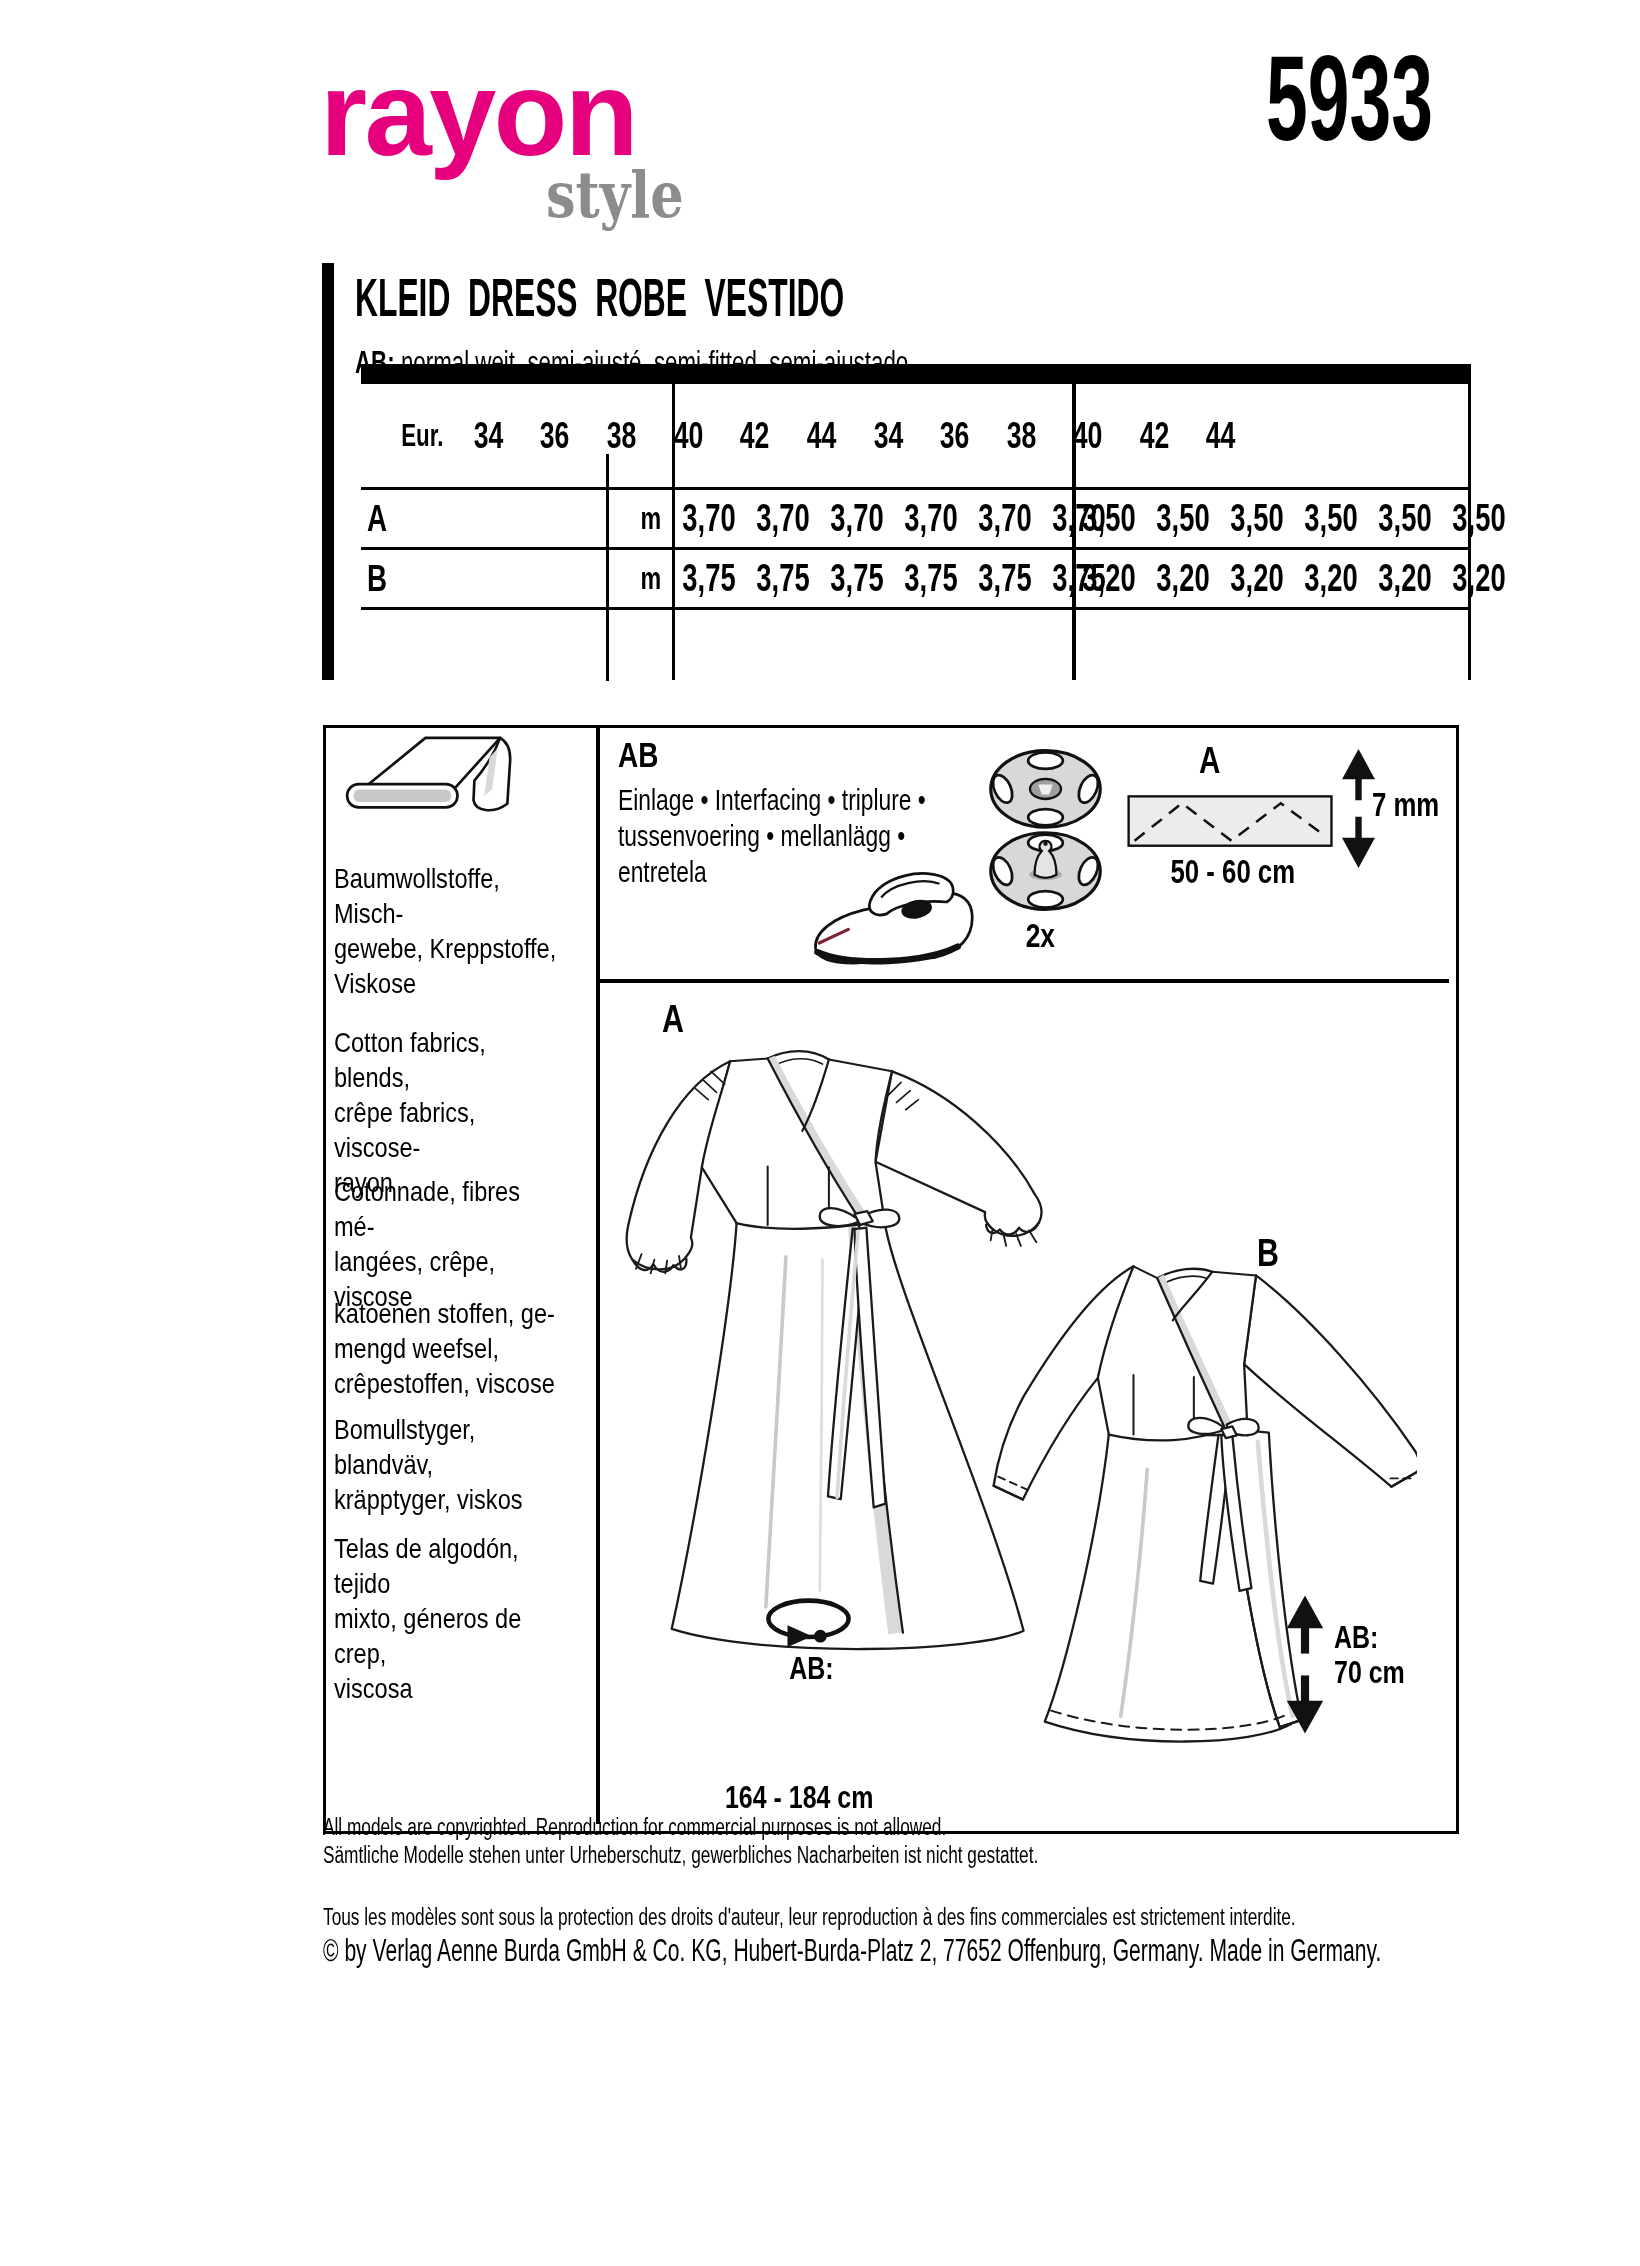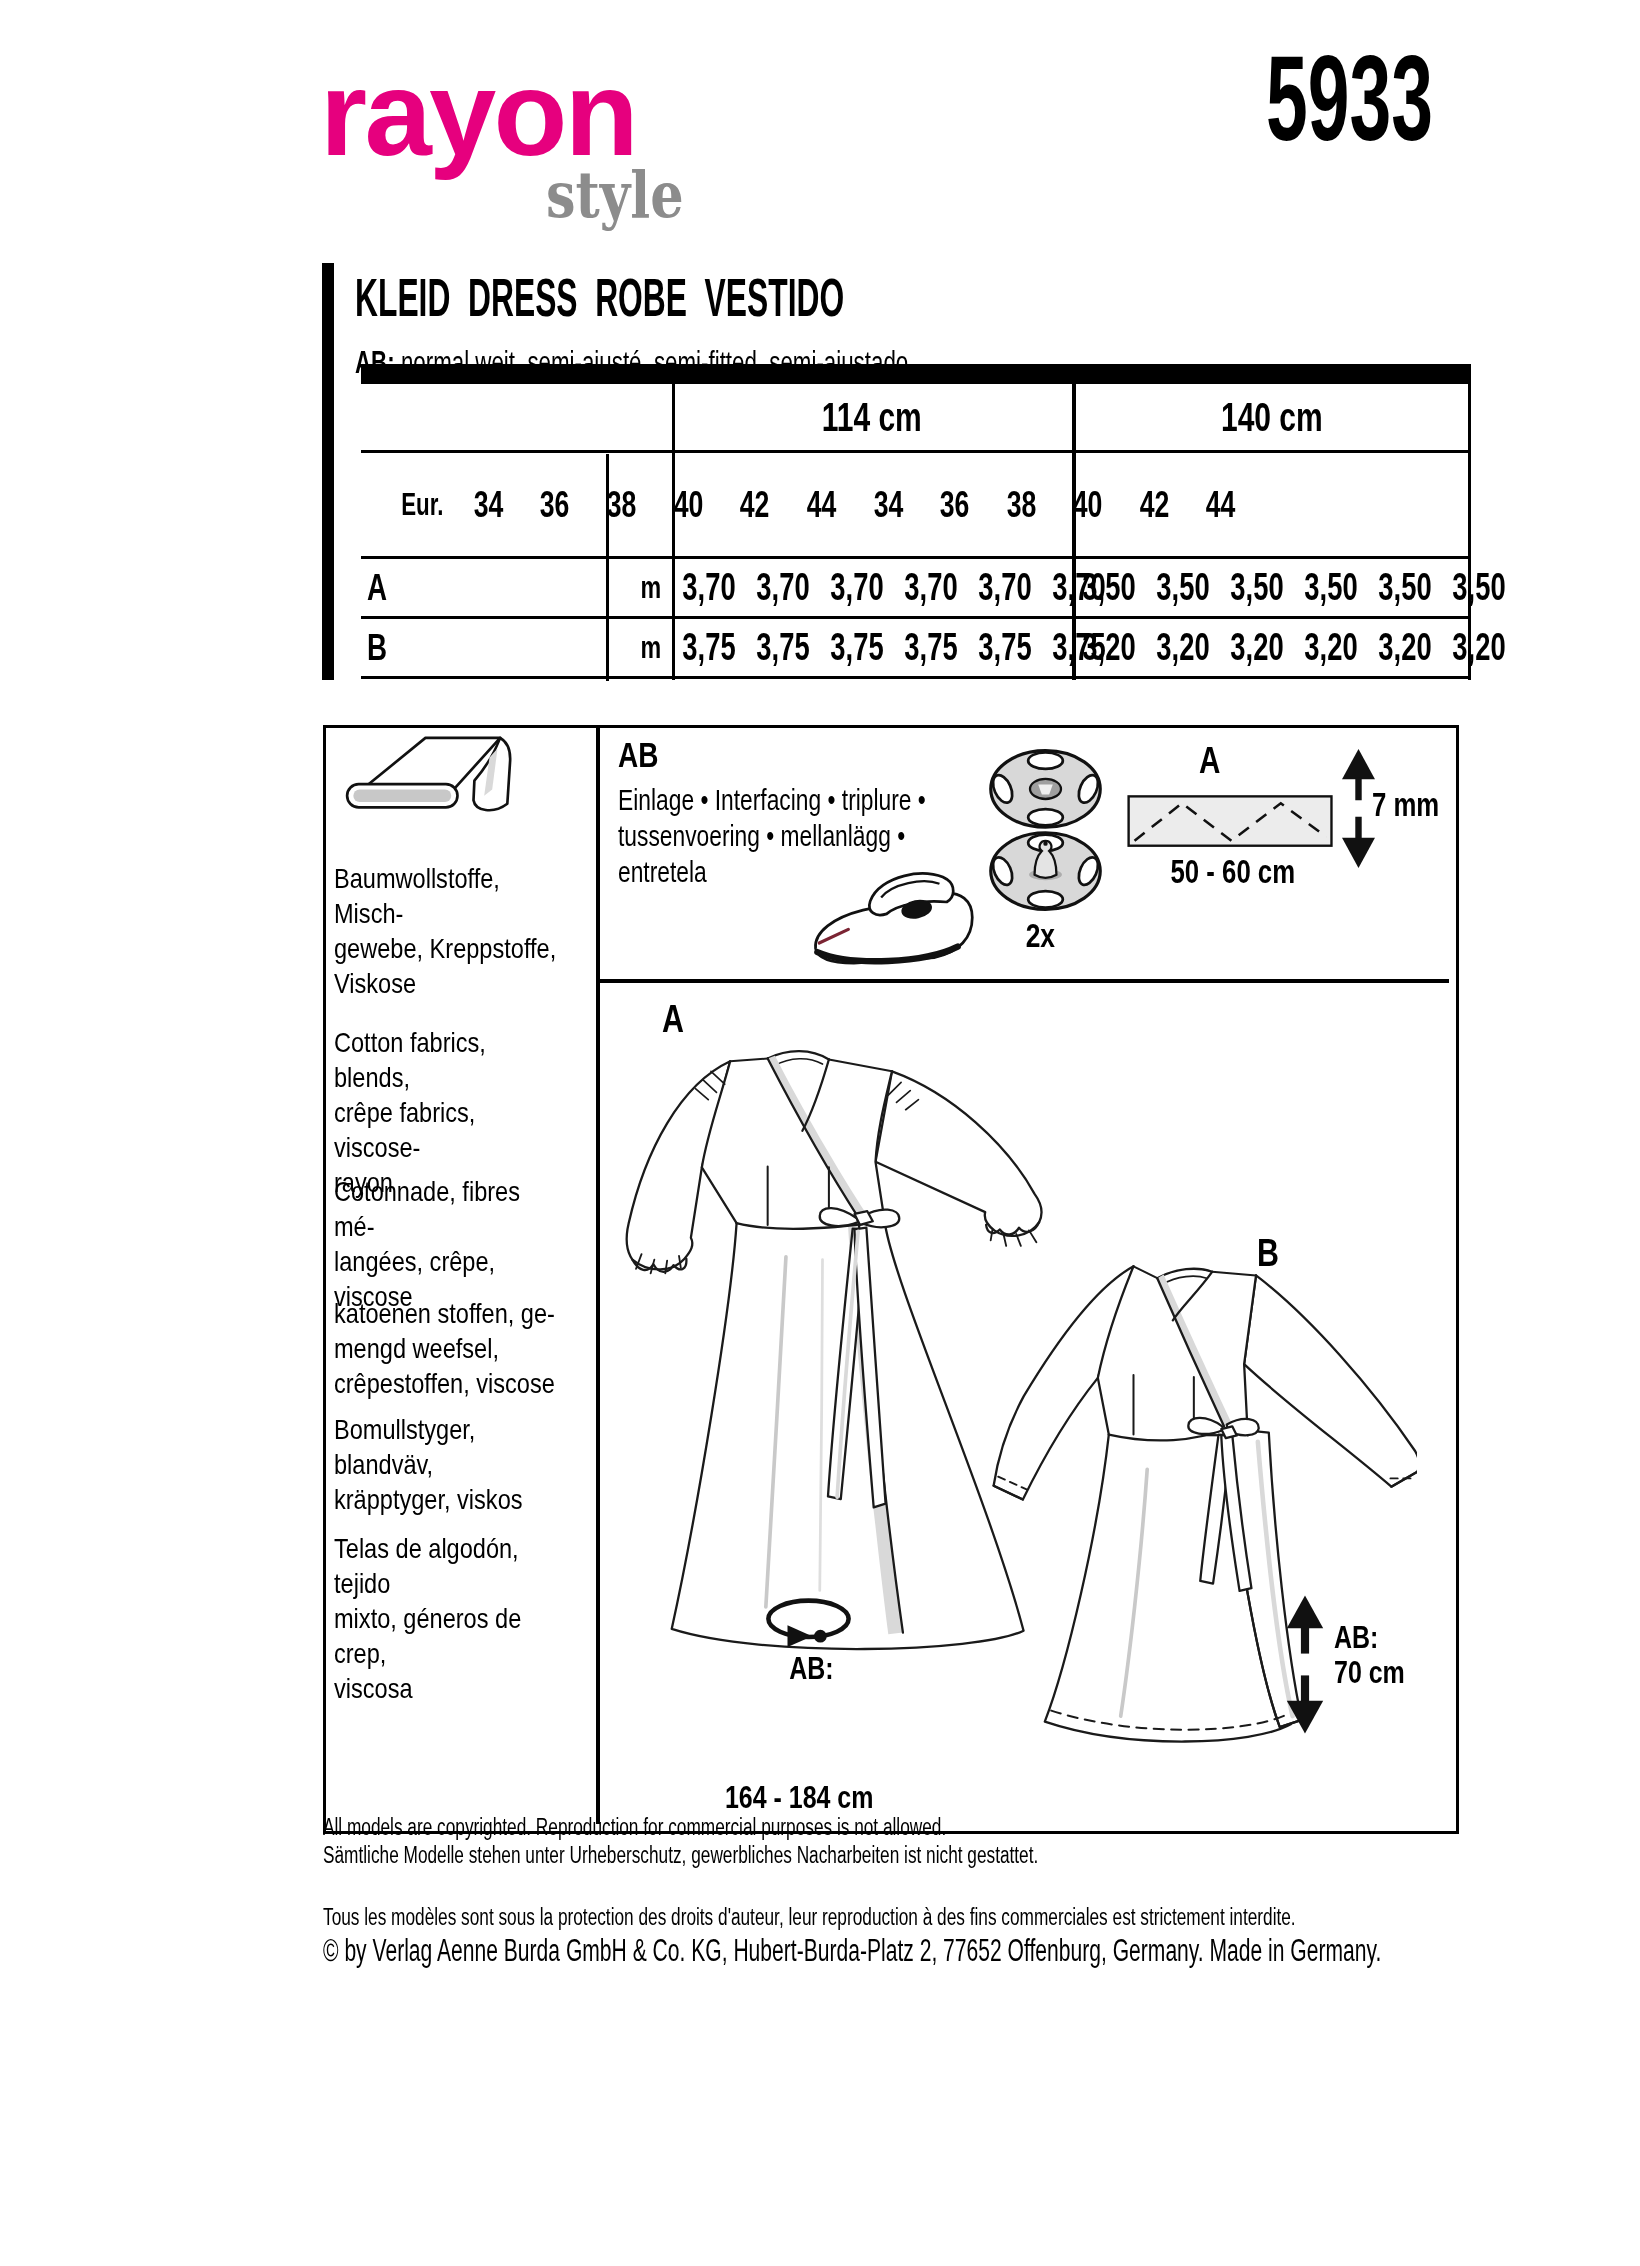--- a/index.html
+++ b/index.html
@@ -93,29 +93,20 @@
 <div class="abs title-main">
   <span class="sqz" style="--sx:.6">KLEID  DRESS  ROBE  VESTIDO</span>
 </div>
 <div class="abs title-fit">
   <span class="sqz" style="--sx:.72"><b>AB:</b><span> normal weit, semi-ajusté, semi-fitted, semi-ajustado</span></span>
 </div>
 
 <div class="abs size-table">
   <div class="tbar"></div>
 
-  <div class="trow r1">
-    <div style="width:311px"></div>
-    <div class="c fs-group" style="width:400px">
-      <span class="sqzc" style="--sx:.75">114 cm</span>
-    </div>
-    <div class="c fs-group" style="width:399px">
-      <span class="sqzc" style="--sx:.75">140 cm</span>
-    </div>
-  </div>
 
   <div class="trow r2">
     <div class="c c-eur fs-small">
       <span class="sqzc" style="--sx:.72">Eur.</span>
     </div>
     <div class="grp1 fs-size">
       <div>
           <span class="sqzc" style="--sx:.72">34</span>
         </div>
       <div>

